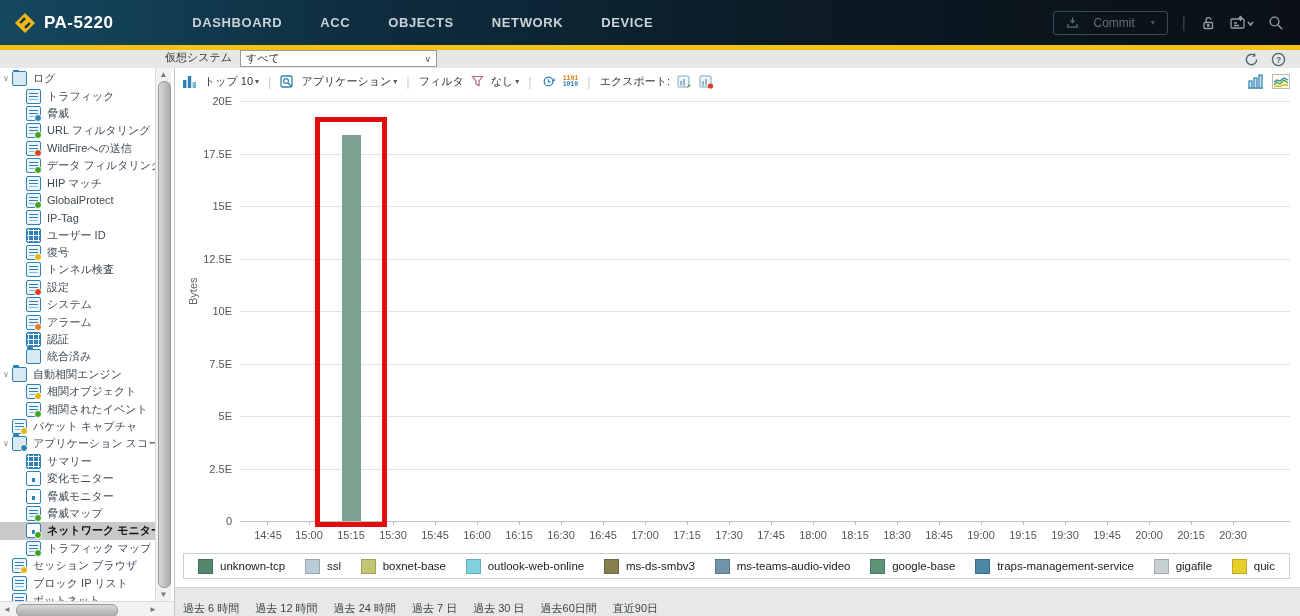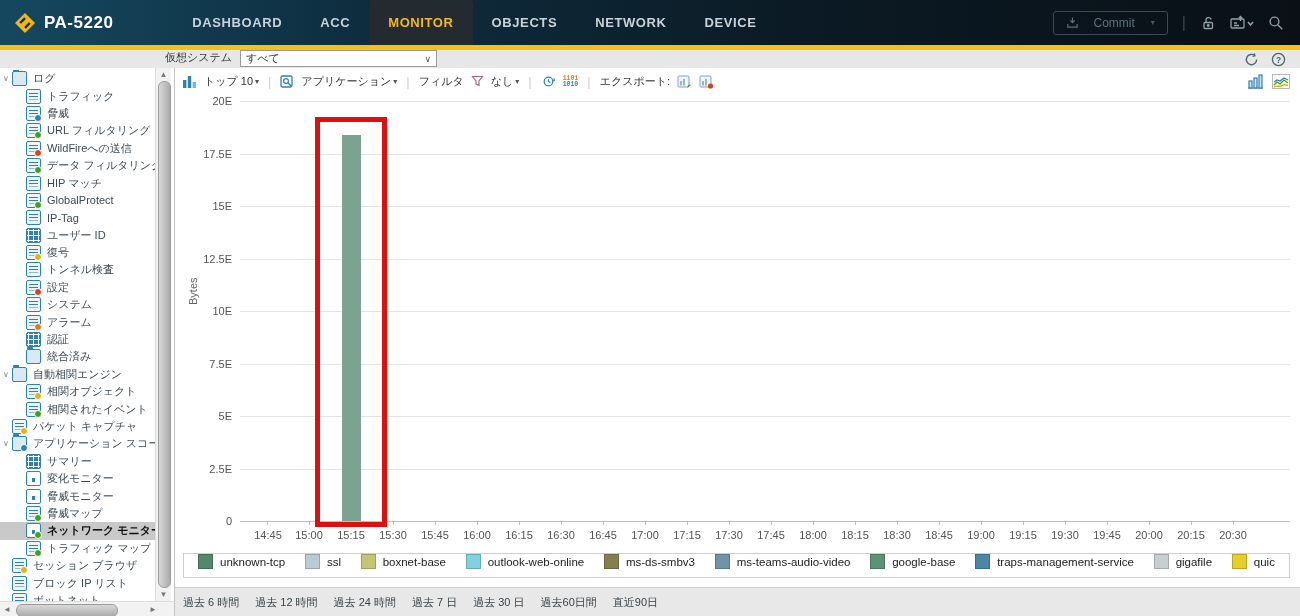--- a/index.html
+++ b/index.html
@@ -87,49 +87,48 @@
   .gline{position:absolute;left:0;width:100%;height:1px;background:#e3e3e3}
   .gline.zero{background:#bfbfbf}
   .ytick{position:absolute;right:1058px;width:52px;text-align:right;color:#555;font-size:11px;
        margin-top:-6px}
   .xtickmark{position:absolute;top:420px;width:1px;height:4px;background:#bbb}
   .xtick{position:absolute;top:428px;width:44px;margin-left:-22px;text-align:center;color:#555;font-size:11px}
   .bar{position:absolute;cursor:pointer}
   .redbox{position:absolute;border:5px solid #e10e0e;background:transparent;pointer-events:none}
   
   .legend{position:absolute;left:8px;top:485px;width:1107px;height:25px;border:1px solid #cfcfcf;
-       background:#fff;display:flex;align-items:flex-start;justify-content:space-between;padding:0 14px;
+       background:#fff;display:flex;align-items:center;justify-content:space-between;padding:12px 14px;
        box-sizing:border-box}
   .litem{display:flex;align-items:center;gap:7px;cursor:pointer}
   .lsw{width:13px;height:13px;border:1px solid rgba(0,0,0,.18);flex:none}
   .lname{color:#222;font-size:11.5px}
   
   .footer{position:absolute;left:0;top:519px;width:100%;height:29px;background:#e8e8e8;
-       border-top:1px solid #d0d0d0;display:flex;align-items:center;gap:16px;padding-left:8px;
+       border-top:1px solid #d0d0d0;display:flex;align-items:flex-end;gap:16px;padding-left:8px;
        box-sizing:border-box}
   .frange{color:#3a4449;cursor:pointer}
   svg{display:block}
 </style>
 </head>
 <body>
 
 <div class="hdr">
   <div class="logo">
     <span>
       <svg width="22" height="22" viewBox="0 0 22 22">
         <path d="M11 1 L21 11 L11 21 L1 11 Z" fill="#f0b517"></path>
         <path d="M6.2 11 L11 6.2 M11 15.8 L15.8 11" stroke="#0e2d3f" stroke-width="2.4"></path>
       </svg>
     </span>
     <span class="logo-txt">PA-5220</span>
   </div>
   <div class="tabs">
       <div class="tab">DASHBOARD</div>
       <div class="tab">ACC</div>
-      <div class="tab active">MONITOR</div>
       <div class="tab">OBJECTS</div>
       <div class="tab">NETWORK</div>
       <div class="tab">DEVICE</div>
     </div>
   <div class="hdr-right">
     <div class="commit-btn">
       <span class="hicon">
         <svg width="13" height="13" viewBox="0 0 14 14" fill="none" stroke="#5f7079" stroke-width="1.3">
           <path d="M7 1.5v5.5M4.7 4.8L7 7.2l2.3-2.4"></path>
             <path d="M2 8.5v3.5h10V8.5"></path>

